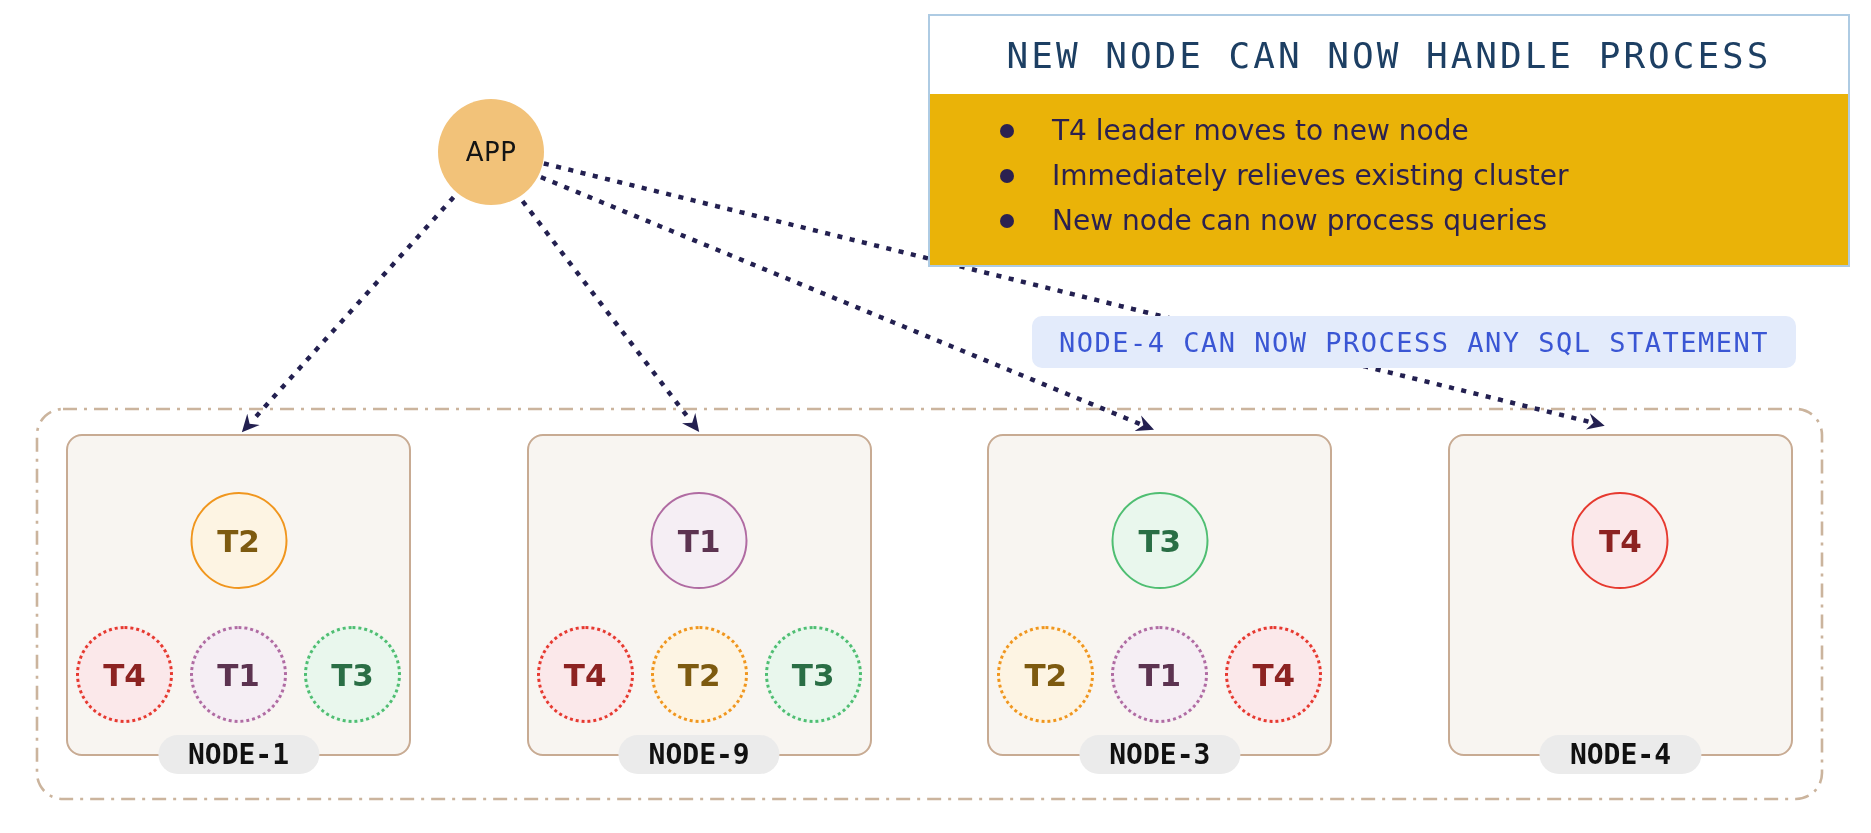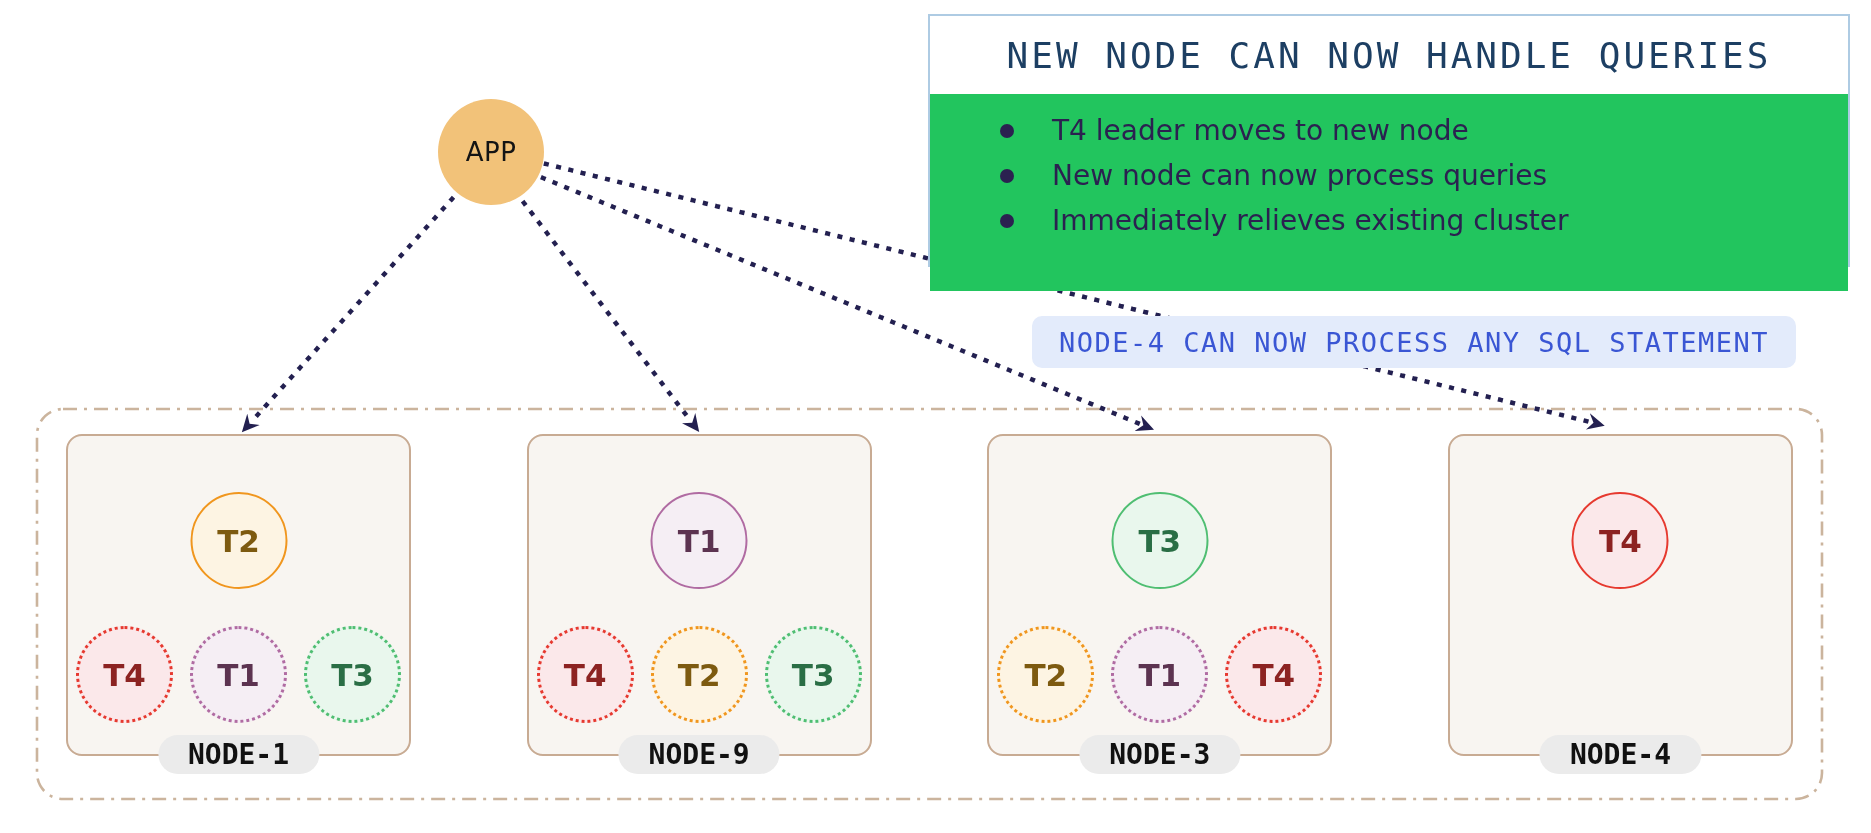--- a/index.html
+++ b/index.html
@@ -49,21 +49,21 @@
   .info-box{
     position:absolute;left:928px;top:14px;width:922px;height:253px;
     border:2px solid var(--info-border);background:#ffffff;z-index:4;
   }
   .info-title{
     height:78px;display:flex;align-items:center;justify-content:center;
     font-family:var(--mono);font-size:36px;font-weight:500;
     letter-spacing:3px;color:var(--info-title);white-space:nowrap;
   }
   .info-body{
-    background:#22c55e;height:197px;
+    background:#eab308;height:171px;
     padding:14px 0 0 52px;
   }
   .info-body ul{list-style:none;}
   .info-body li{
     position:relative;
     font-size:28px;line-height:45px;color:var(--info-text);
     padding-left:70px;white-space:nowrap;
   }
   .info-body li::before{
     content:"";position:absolute;left:18px;top:16px;
@@ -128,26 +128,26 @@
   <line class="arrow-line" x1="524" y1="203" x2="690" y2="420" marker-end="url(#dart)"></line>
   <line class="arrow-line" x1="543" y1="178" x2="1140" y2="424" marker-end="url(#dart)"></line>
   <line class="arrow-line" x1="546" y1="164" x2="1590" y2="422" marker-end="url(#dart)"></line>
 </svg>
 
 <div class="app-circle">
   <span>APP</span>
 </div>
 
 <div class="info-box">
-  <div class="info-title">NEW NODE CAN NOW HANDLE QUERIES</div>
+  <div class="info-title">NEW NODE CAN NOW HANDLE PROCESS</div>
   <div class="info-body">
     <ul>
       <li>T4 leader moves to new node</li>
+      <li>Immediately relieves existing cluster</li>
       <li>New node can now process queries</li>
-      <li>Immediately relieves existing cluster</li>
     </ul>
   </div>
 </div>
 
 <div class="callout">NODE-4 CAN NOW PROCESS ANY SQL STATEMENT</div>
 
 <div class="nodes-row">
   <div class="node-box">
     <div class="tablet leader" style="border-color: rgb(240, 150, 30); background: rgb(253, 244, 227); color: rgb(125, 90, 16);">T2</div>
     <div class="followers">

